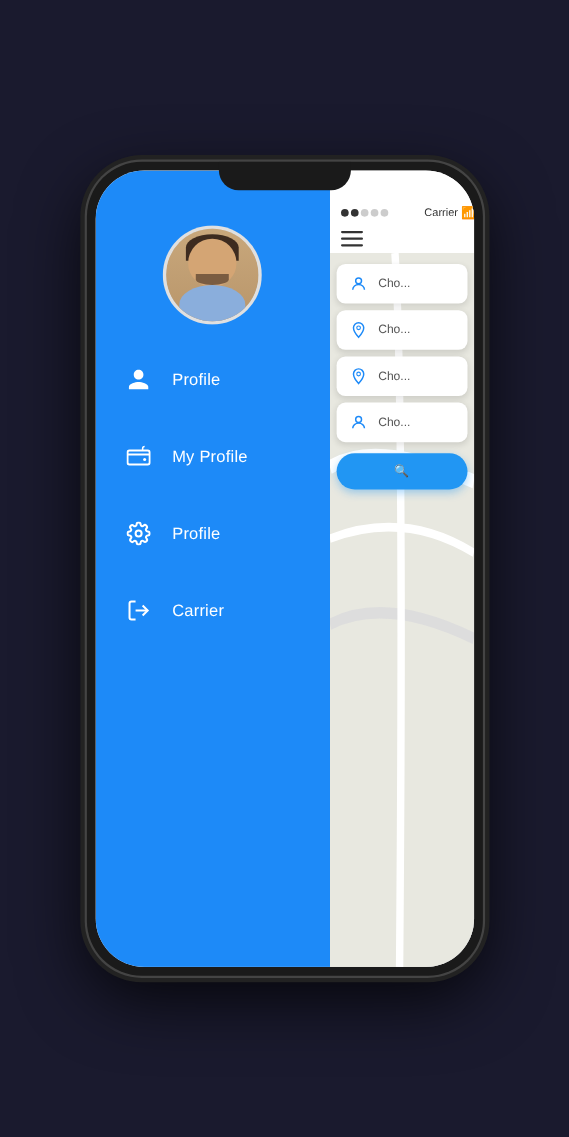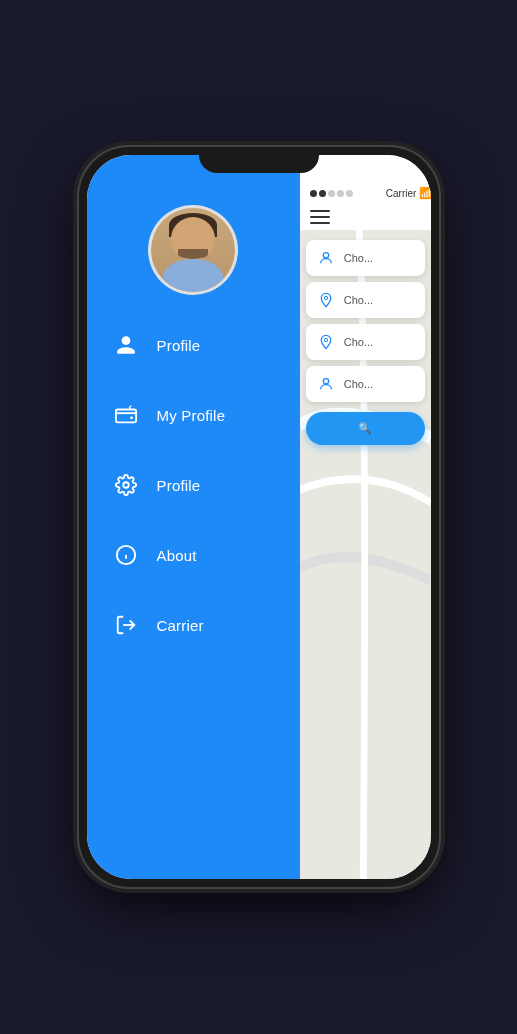--- a/index.html
+++ b/index.html
@@ -383,30 +383,20 @@
           <div class="nav-item">
             <div class="nav-icon">
               <svg class="icon-svg" viewBox="0 0 24 24" fill="none" stroke="white" stroke-width="2">
                 <circle cx="12" cy="12" r="3"></circle>
                 <path d="M19.4 15a1.65 1.65 0 0 0 .33 1.82l.06.06a2 2 0 0 1-2.83 2.83l-.06-.06a1.65 1.65 0 0 0-1.82-.33 1.65 1.65 0 0 0-1 1.51V21a2 2 0 0 1-4 0v-.09A1.65 1.65 0 0 0 9 19.4a1.65 1.65 0 0 0-1.82.33l-.06.06a2 2 0 0 1-2.83-2.83l.06-.06A1.65 1.65 0 0 0 4.68 15a1.65 1.65 0 0 0-1.51-1H3a2 2 0 0 1 0-4h.09A1.65 1.65 0 0 0 4.6 9a1.65 1.65 0 0 0-.33-1.82l-.06-.06a2 2 0 0 1 2.83-2.83l.06.06A1.65 1.65 0 0 0 9 4.68a1.65 1.65 0 0 0 1-1.51V3a2 2 0 0 1 4 0v.09a1.65 1.65 0 0 0 1 1.51 1.65 1.65 0 0 0 1.82-.33l.06-.06a2 2 0 0 1 2.83 2.83l-.06.06A1.65 1.65 0 0 0 19.4 9a1.65 1.65 0 0 0 1.51 1H21a2 2 0 0 1 0 4h-.09a1.65 1.65 0 0 0-1.51 1z"></path>
               </svg>
             </div>
             <span class="nav-label">Profile</span>
           </div>
 
-          <div class="nav-item">
-            <div class="nav-icon">
-              <svg class="icon-svg" viewBox="0 0 24 24" fill="none" stroke="white" stroke-width="2">
-                <circle cx="12" cy="12" r="10"></circle>
-                <line x1="12" y1="16" x2="12" y2="12"></line>
-                <line x1="12" y1="8" x2="12.01" y2="8"></line>
-              </svg>
-            </div>
-            <span class="nav-label">About</span>
-          </div>
 
 
           <div class="nav-item">
             <div class="nav-icon">
               <svg class="icon-svg" viewBox="0 0 24 24" fill="none" stroke="white" stroke-width="2">
                 <path d="M9 21H5a2 2 0 0 1-2-2V5a2 2 0 0 1 2-2h4"></path>
                 <polyline points="16,17 21,12 16,7"></polyline>
                 <line x1="21" y1="12" x2="9" y2="12"></line>
               </svg>
             </div>

